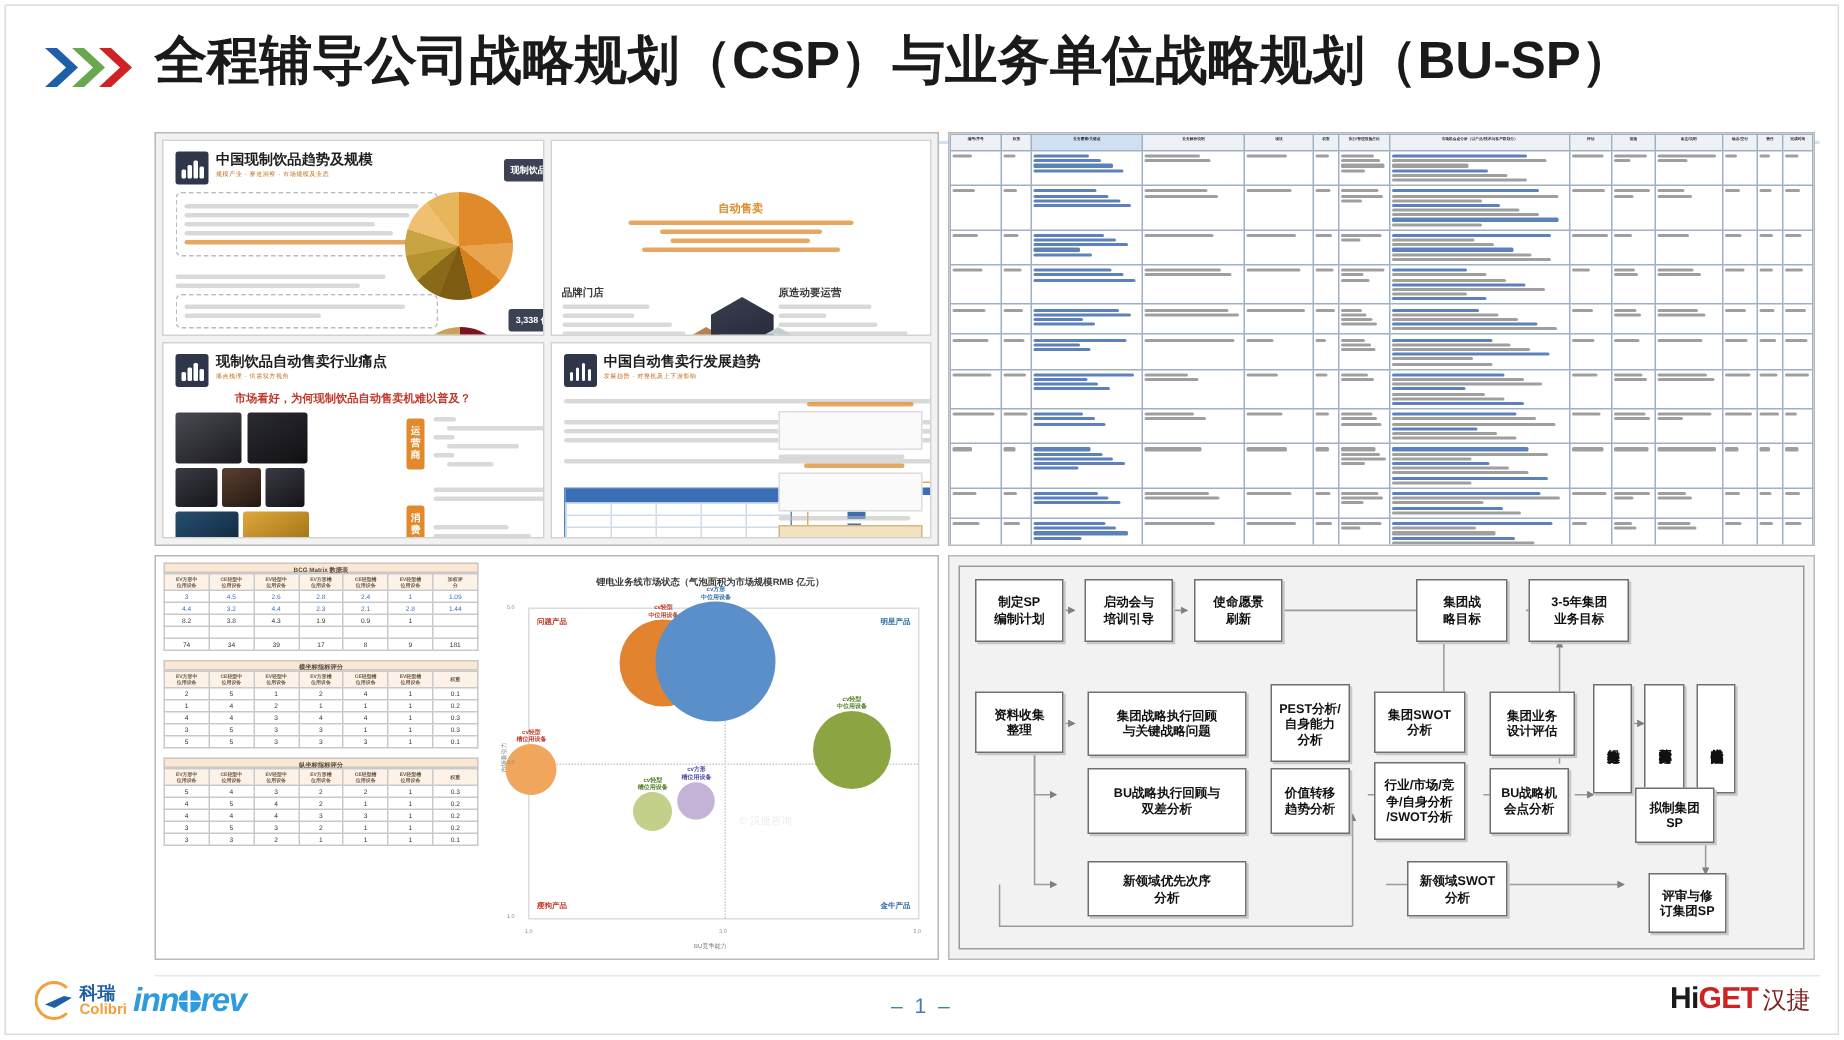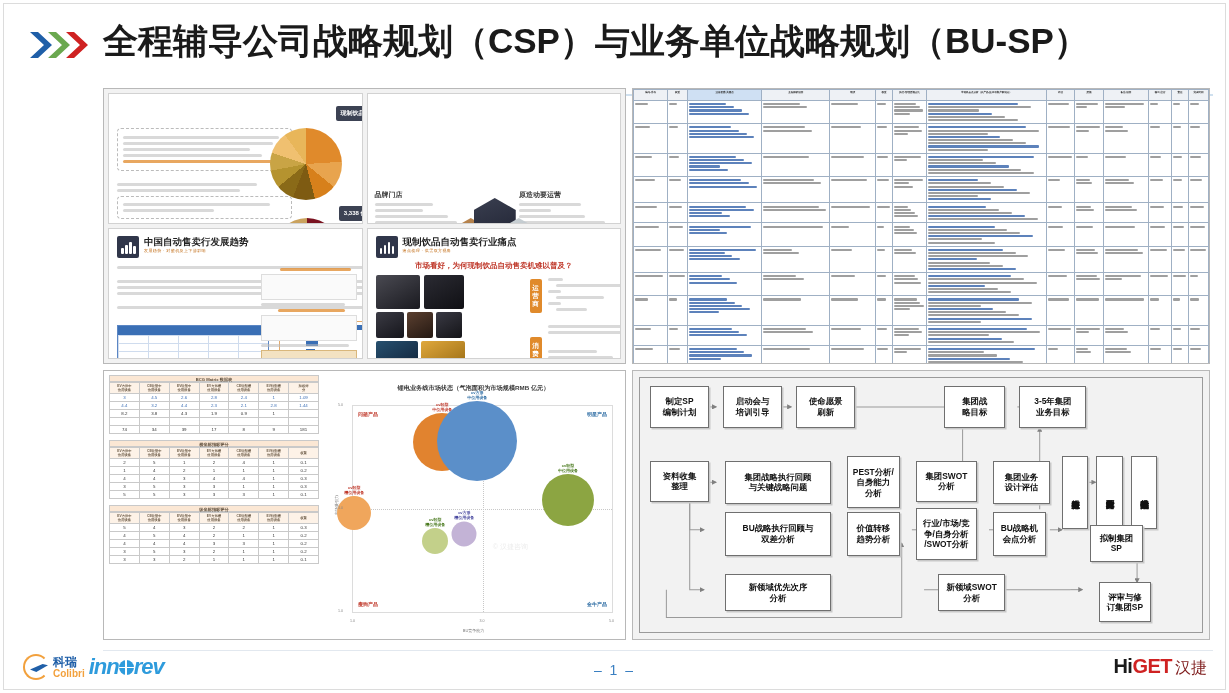--- a/index.html
+++ b/index.html
@@ -162,20 +162,32 @@
   <div id="title">全程辅导公司战略规划（CSP）与业务单位战略规划（BU-SP）</div>
   <div id="title-rule"></div>
 </div>
 
 <div id="grid">
 
   <div class="panel" id="panel-slides">
     <div class="slide-grid">
 
       <div class="slide">
+        <div class="sl-head">
+          <div class="sl-ico">
+              <i></i>
+              <i></i>
+              <i></i>
+              <i></i>
+            </div>
+          <div>
+            <div class="sl-title">中国现制饮品趋势及规模</div>
+            <div class="sl-sub">规模产业 · 赛道洞察 · 市场规模及业态</div>
+          </div>
+        </div>
         <div id="sl1-left">
           <div id="sl1-box1">
             <div class="blur-line" style="width:96%"></div>
             <div class="blur-line" style="width:92%"></div>
             <div class="blur-line" style="width:78%"></div>
             <div class="blur-line" style="width:85%"></div>
             <div class="blur-line o" style="width:99%"></div>
           </div>
           <div style="height:9px"></div>
           <div class="blur-line" style="width:80%"></div>
@@ -185,105 +197,47 @@
             <div class="blur-line" style="width:56%"></div>
           </div>
         </div>
         <div id="sl1-tag1" class="tagbox">现制饮品</div>
         <div id="sl1-tag2" class="tagbox">3,338 亿</div>
         <div id="sl1-pie1" class="pie"></div>
         <div id="sl1-pie2" class="pie"></div>
       </div>
 
       <div class="slide">
+        <div id="sl2-mid">
+          <div class="t">自动售卖</div>
+          <div class="l">
+            <div class="blur-line o" style="width:100%"></div>
+            <div class="blur-line o" style="width:72%;margin-left:14%"></div>
+            <div class="blur-line o" style="width:62%;margin-left:19%"></div>
+            <div class="blur-line o" style="width:88%;margin-left:6%"></div>
+          </div>
+        </div>
         <div class="sl2-col" style="left:7px">
           <div class="h">品牌门店</div>
           <div class="blur-line g" style="width:62%"></div>
           <div class="blur-line g" style="width:52%"></div>
           <div class="blur-line g" style="width:78%"></div>
           <div class="blur-line g" style="width:88%"></div>
         </div>
         <div class="sl2-col" style="right:7px">
           <div class="h">原造动要运营</div>
           <div class="blur-line g" style="width:66%"></div>
           <div class="blur-line g" style="width:34%"></div>
           <div class="blur-line g" style="width:70%"></div>
           <div class="blur-line g" style="width:92%"></div>
         </div>
         <div id="sl2-hexes">
           <div class="hex" style="left:16px;top:16px;background:linear-gradient(160deg,#c08a52,#7d5a31)"></div>
           <div class="hex" style="left:40px;top:-4px;background:linear-gradient(160deg,#3a3f50,#1d2030)"></div>
           <div class="hex" style="left:64px;top:16px;background:linear-gradient(160deg,#cfd6da,#9aa4ab)"></div>
-
-        </div>
-      </div>
-
-      <div class="slide">
-        <div class="sl-head">
-          <div class="sl-ico">
-              <i></i>
-              <i></i>
-              <i></i>
-              <i></i>
-            </div>
-          <div>
-            <div class="sl-title">中国自动售卖行发展趋势</div>
-            <div class="sl-sub">发展趋势 · 对整机及上下游影响</div>
-          </div>
-        </div>
-        <div id="sl3-body">
-          <div class="blur-line" style="width:86%"></div>
-          <div style="height:5px"></div>
-          <div class="blur-line" style="width:96%"></div>
-          <div class="blur-line" style="width:94%"></div>
-          <div class="blur-line" style="width:90%"></div>
-          <div style="height:5px"></div>
-          <div class="blur-line" style="width:88%"></div>
-        </div>
-        <div id="sl3-tbl">
-          <div class="hr"></div>
-          <div class="rr">
-              <div></div>
-              <div></div>
-              <div></div>
-              <div></div>
-              <div></div>
-            </div>
-          <div class="rr">
-              <div></div>
-              <div></div>
-              <div></div>
-              <div></div>
-              <div></div>
-            </div>
-          <div class="rr">
-              <div></div>
-              <div></div>
-              <div></div>
-              <div></div>
-              <div></div>
-            </div>
-
-        </div>
-        <div id="sl3-chart">
-          <div class="hbar" style="width:74px"></div>
-          <div class="hbar" style="width:18px"></div>
-          <div class="hbar" style="width:12px"></div>
-          <div class="hbar" style="width:9px"></div>
-          <div class="hbar" style="width:7px"></div>
-
-        </div>
-        <div id="sl3-right">
-          <div class="blur-line o" style="width:74%;margin-left:20%"></div>
-          <div class="mini-card"></div>
-          <div class="blur-line" style="width:88%"></div>
-          <div class="blur-line o" style="width:70%;margin-left:18%"></div>
-          <div class="mini-card"></div>
-          <div class="blur-line" style="width:92%"></div>
-          <div class="mini-card" style="height:18px;background:#f3e2c2;border-color:#d9b77c"></div>
 
         </div>
       </div>
 
       <div class="slide">
         <div class="sl-head">
           <div class="sl-ico">
               <i></i>
               <i></i>
               <i></i>
@@ -318,20 +272,87 @@
           <div class="blur-line" style="width:16%"></div>
           <div class="blur-line" style="width:56%;margin-left:10%"></div>
           <div class="blur-line" style="width:16%"></div>
           <div class="blur-line" style="width:36%;margin-left:10%"></div>
           <div style="height:8px"></div>
           <div class="blur-line g" style="width:96%"></div>
           <div class="blur-line g" style="width:86%"></div>
           <div style="height:10px"></div>
           <div class="blur-line" style="width:58%"></div>
           <div class="blur-line" style="width:76%"></div>
+
+        </div>
+      </div>
+
+      <div class="slide">
+        <div class="sl-head">
+          <div class="sl-ico">
+              <i></i>
+              <i></i>
+              <i></i>
+              <i></i>
+            </div>
+          <div>
+            <div class="sl-title">中国自动售卖行发展趋势</div>
+            <div class="sl-sub">发展趋势 · 对整机及上下游影响</div>
+          </div>
+        </div>
+        <div id="sl3-body">
+          <div class="blur-line" style="width:86%"></div>
+          <div style="height:5px"></div>
+          <div class="blur-line" style="width:96%"></div>
+          <div class="blur-line" style="width:94%"></div>
+          <div class="blur-line" style="width:90%"></div>
+          <div style="height:5px"></div>
+          <div class="blur-line" style="width:88%"></div>
+        </div>
+        <div id="sl3-tbl">
+          <div class="hr"></div>
+          <div class="rr">
+              <div></div>
+              <div></div>
+              <div></div>
+              <div></div>
+              <div></div>
+            </div>
+          <div class="rr">
+              <div></div>
+              <div></div>
+              <div></div>
+              <div></div>
+              <div></div>
+            </div>
+          <div class="rr">
+              <div></div>
+              <div></div>
+              <div></div>
+              <div></div>
+              <div></div>
+            </div>
+
+        </div>
+        <div id="sl3-chart">
+          <div class="hbar" style="width:74px"></div>
+          <div class="hbar" style="width:18px"></div>
+          <div class="hbar" style="width:12px"></div>
+          <div class="hbar" style="width:9px"></div>
+          <div class="hbar" style="width:7px"></div>
+
+        </div>
+        <div id="sl3-right">
+          <div class="blur-line o" style="width:74%;margin-left:20%"></div>
+          <div class="mini-card"></div>
+          <div class="blur-line" style="width:88%"></div>
+          <div class="blur-line o" style="width:70%;margin-left:18%"></div>
+          <div class="mini-card"></div>
+          <div class="blur-line" style="width:92%"></div>
+          <div class="mini-card" style="height:18px;background:#f3e2c2;border-color:#d9b77c"></div>
 
         </div>
       </div>
 
     </div>
   </div>
 
   <div class="panel" id="panel-sheet">
     <div id="sheet">
       <table class="sheet">

